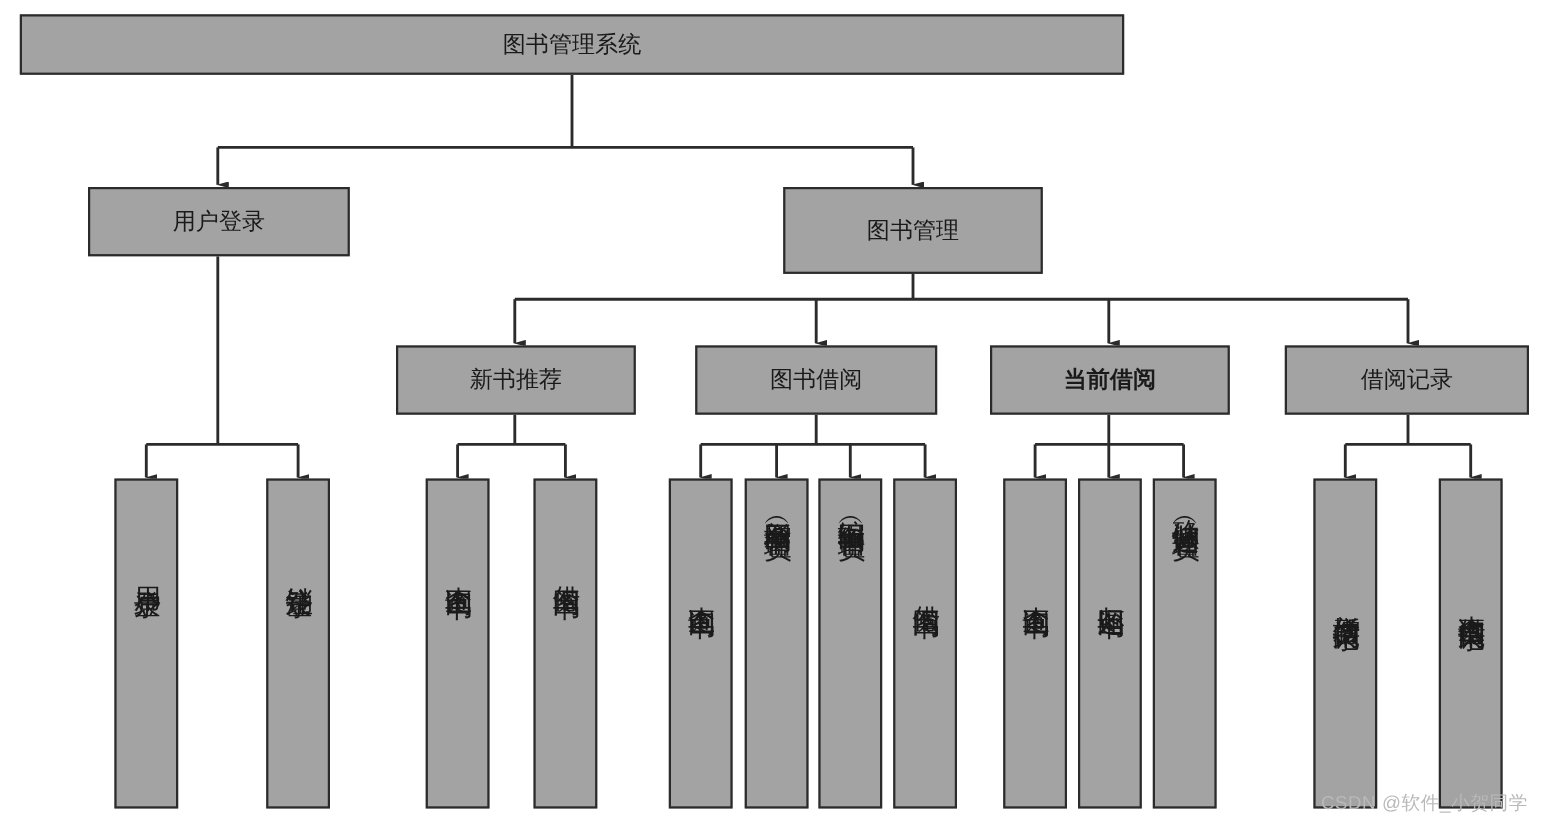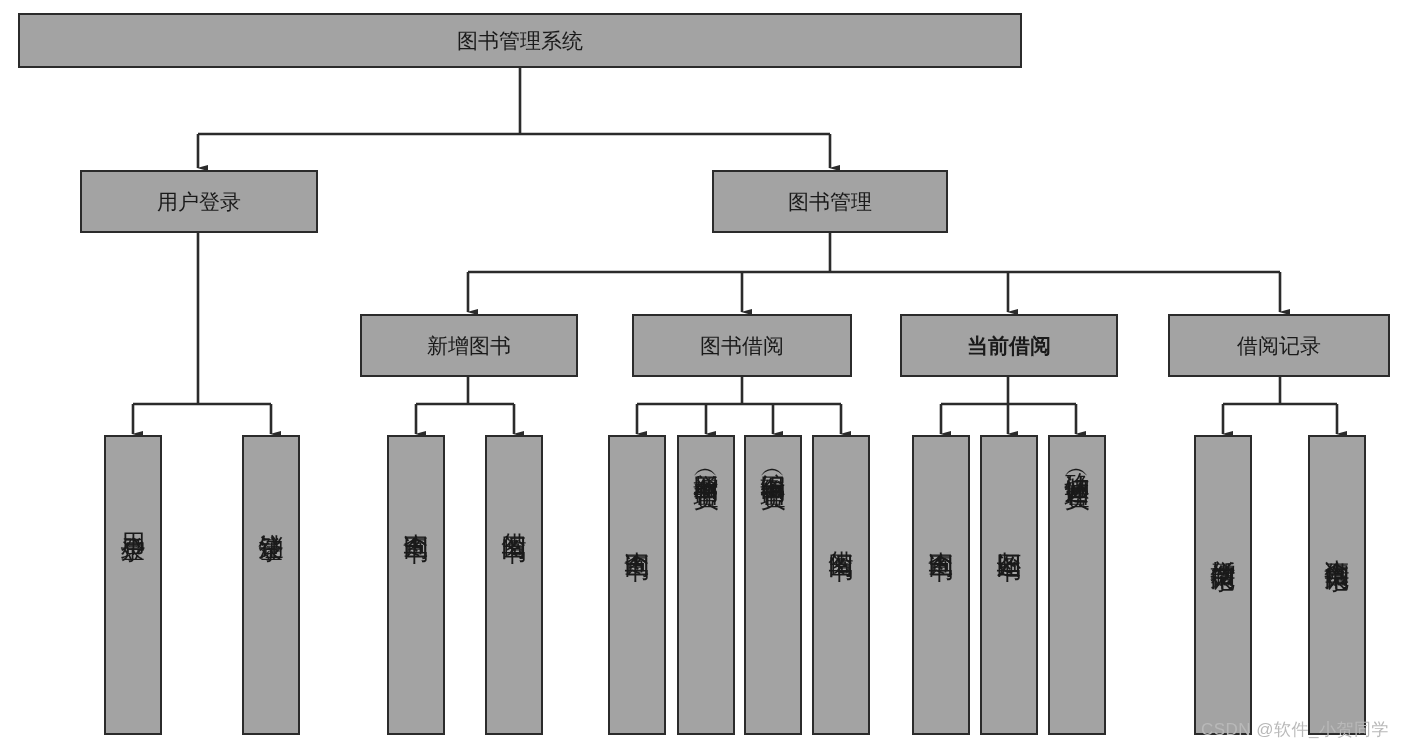--- a/index.html
+++ b/index.html
@@ -134,26 +134,26 @@
     </g>
   </svg>
 
   <div class="node horiz" style="left:18px; top:13px; width:1004px; height:55px;">
     <span class="lbl">图书管理系统</span>
   </div>
 
   <div class="node horiz" style="left:80px; top:170px; width:238px; height:63px;">
     <span class="lbl">用户登录</span>
   </div>
-  <div class="node horiz" style="left:712px; top:170px; width:236px; height:63px;">
+  <div class="node horiz" style="left:712px; top:170px; width:236px; height:79px;">
     <span class="lbl">图书管理</span>
   </div>
 
   <div class="node horiz" style="left:360px; top:314px; width:218px; height:63px;">
-    <span class="lbl">新增图书</span>
+    <span class="lbl">新书推荐</span>
   </div>
   <div class="node horiz" style="left:632px; top:314px; width:220px; height:63px;">
     <span class="lbl">图书借阅</span>
   </div>
   <div class="node horiz" style="left:900px; top:314px; width:218px; height:63px;font-weight:bold;">
     <span class="lbl">当前借阅</span>
   </div>
   <div class="node horiz" style="left:1168px; top:314px; width:222px; height:63px;">
     <span class="lbl">借阅记录</span>
   </div>

